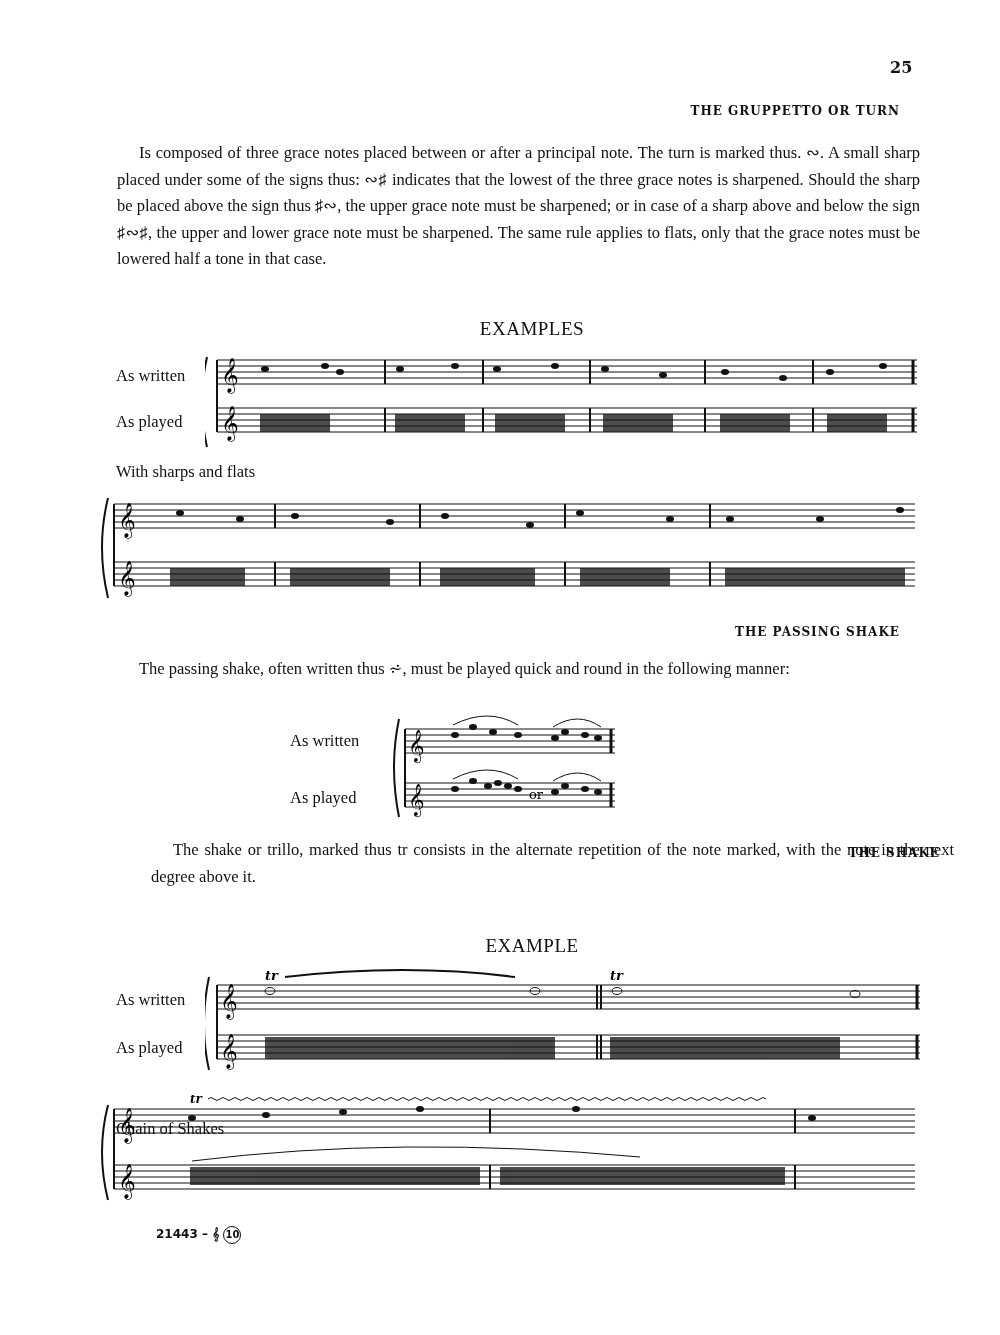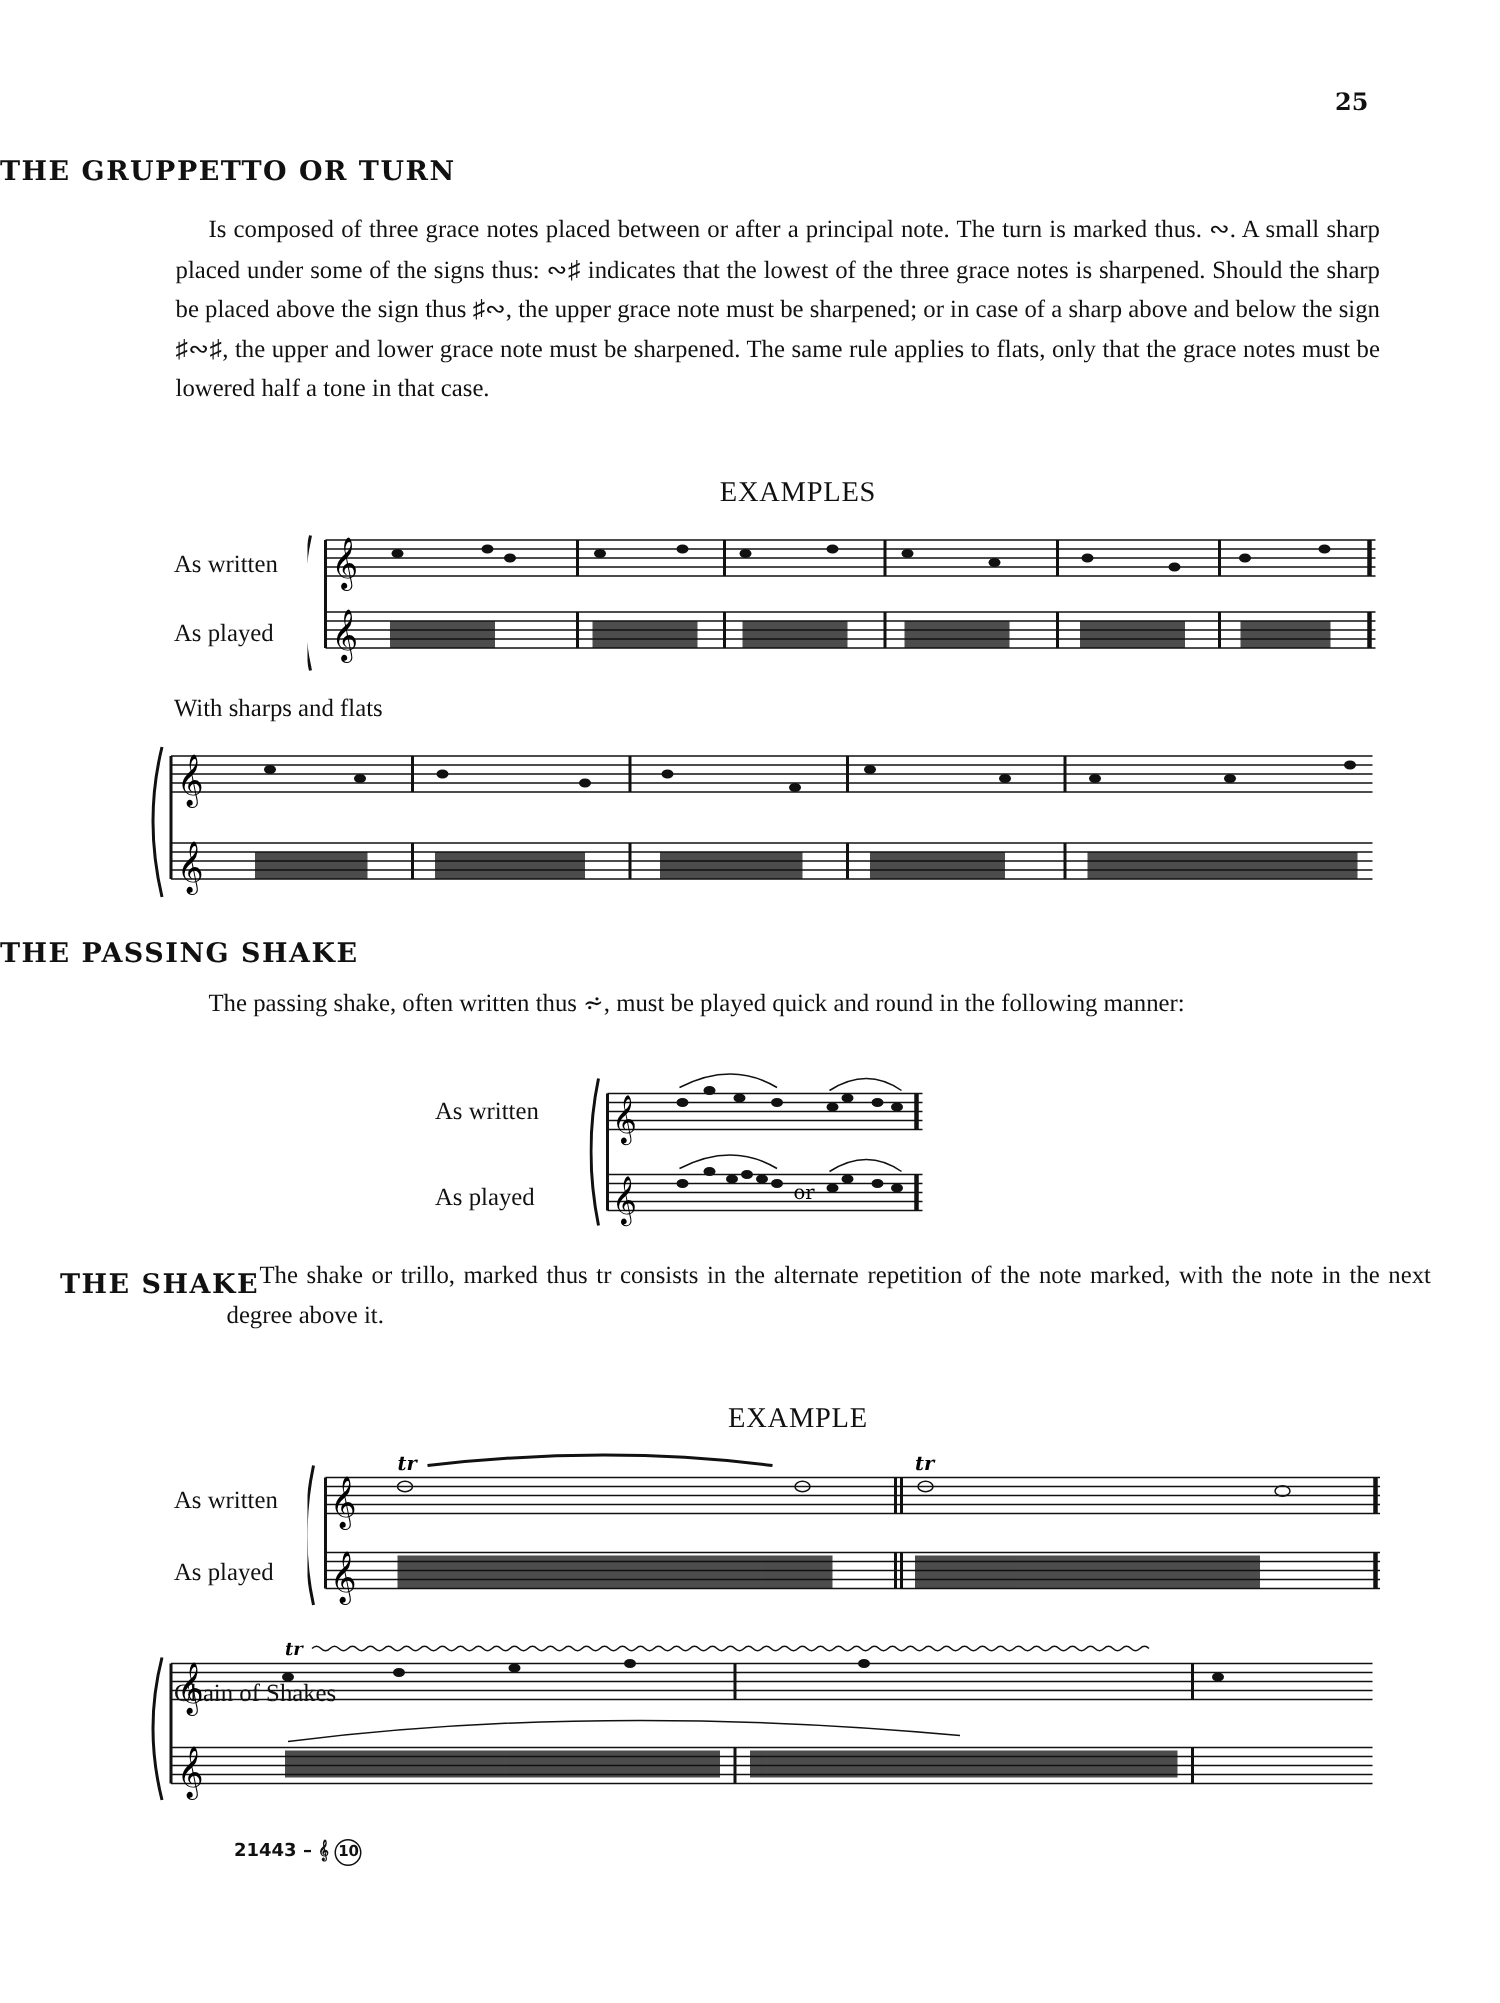--- a/index.html
+++ b/index.html
@@ -1,19 +1,19 @@
 <!DOCTYPE html>
 <html><head>
 <meta charset="utf-8">
 <style>
   html,body{margin:0;padding:0;background:#fff;}
   body{width:1000px;height:1335px;position:relative;overflow:hidden;font-family:"Liberation Serif","DejaVu Serif",serif;color:#111;}
   .abs{position:absolute;}
   .pagenum{left:890px;top:58px;font-weight:bold;font-size:16px;font-family:"DejaVu Serif",serif;}
-  .h1{font-family:"DejaVu Serif",serif;font-weight:bold;letter-spacing:1px;font-size:18px;text-align:left;width:900px;left:0;}
+  .h1{font-family:"DejaVu Serif",serif;font-weight:bold;letter-spacing:1px;font-size:12px;text-align:right;width:900px;left:0;}
   .h2{font-size:19px;text-align:center;width:1000px;left:0;letter-spacing:0.5px;margin-left:32px;}
   .para{font-size:16.5px;line-height:26.5px;text-align:justify;}
   .label{font-size:16.5px;}
   .staff{position:absolute;}
   .staff svg{display:block;}
   .foot{font-family:"DejaVu Sans",sans-serif;font-weight:bold;font-size:12px;}
 </style>
 </head>
 <body>
 

